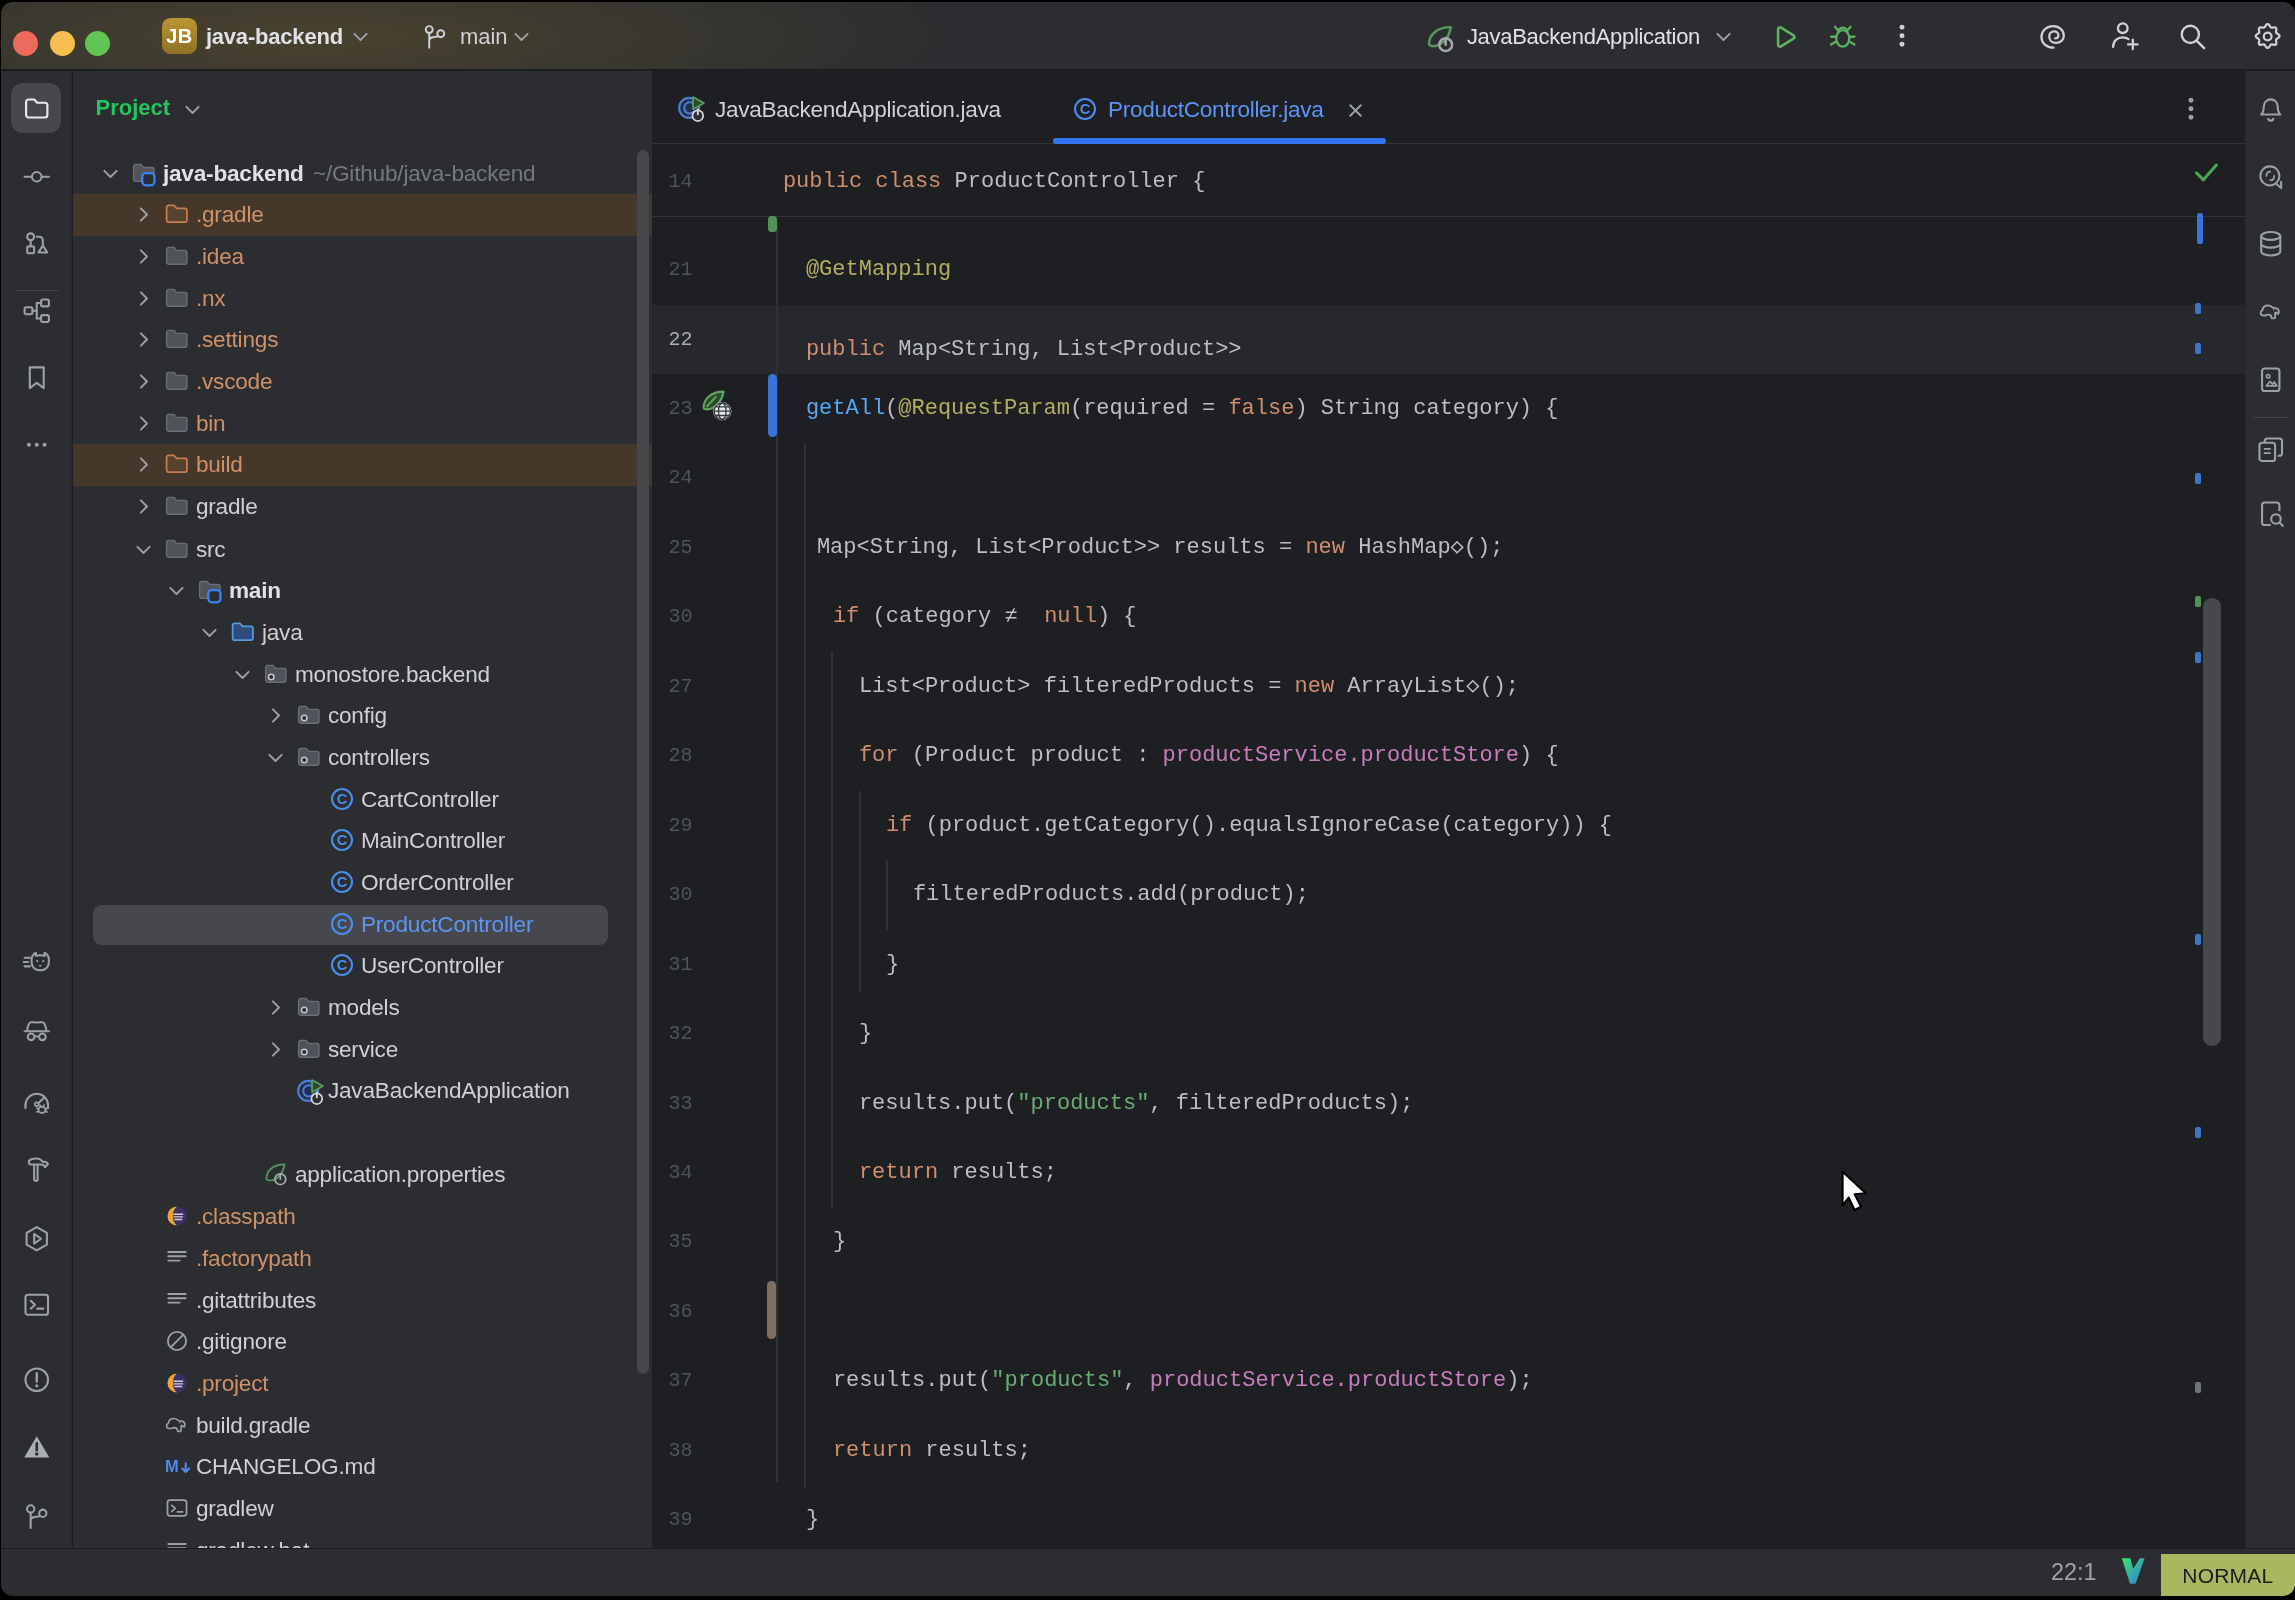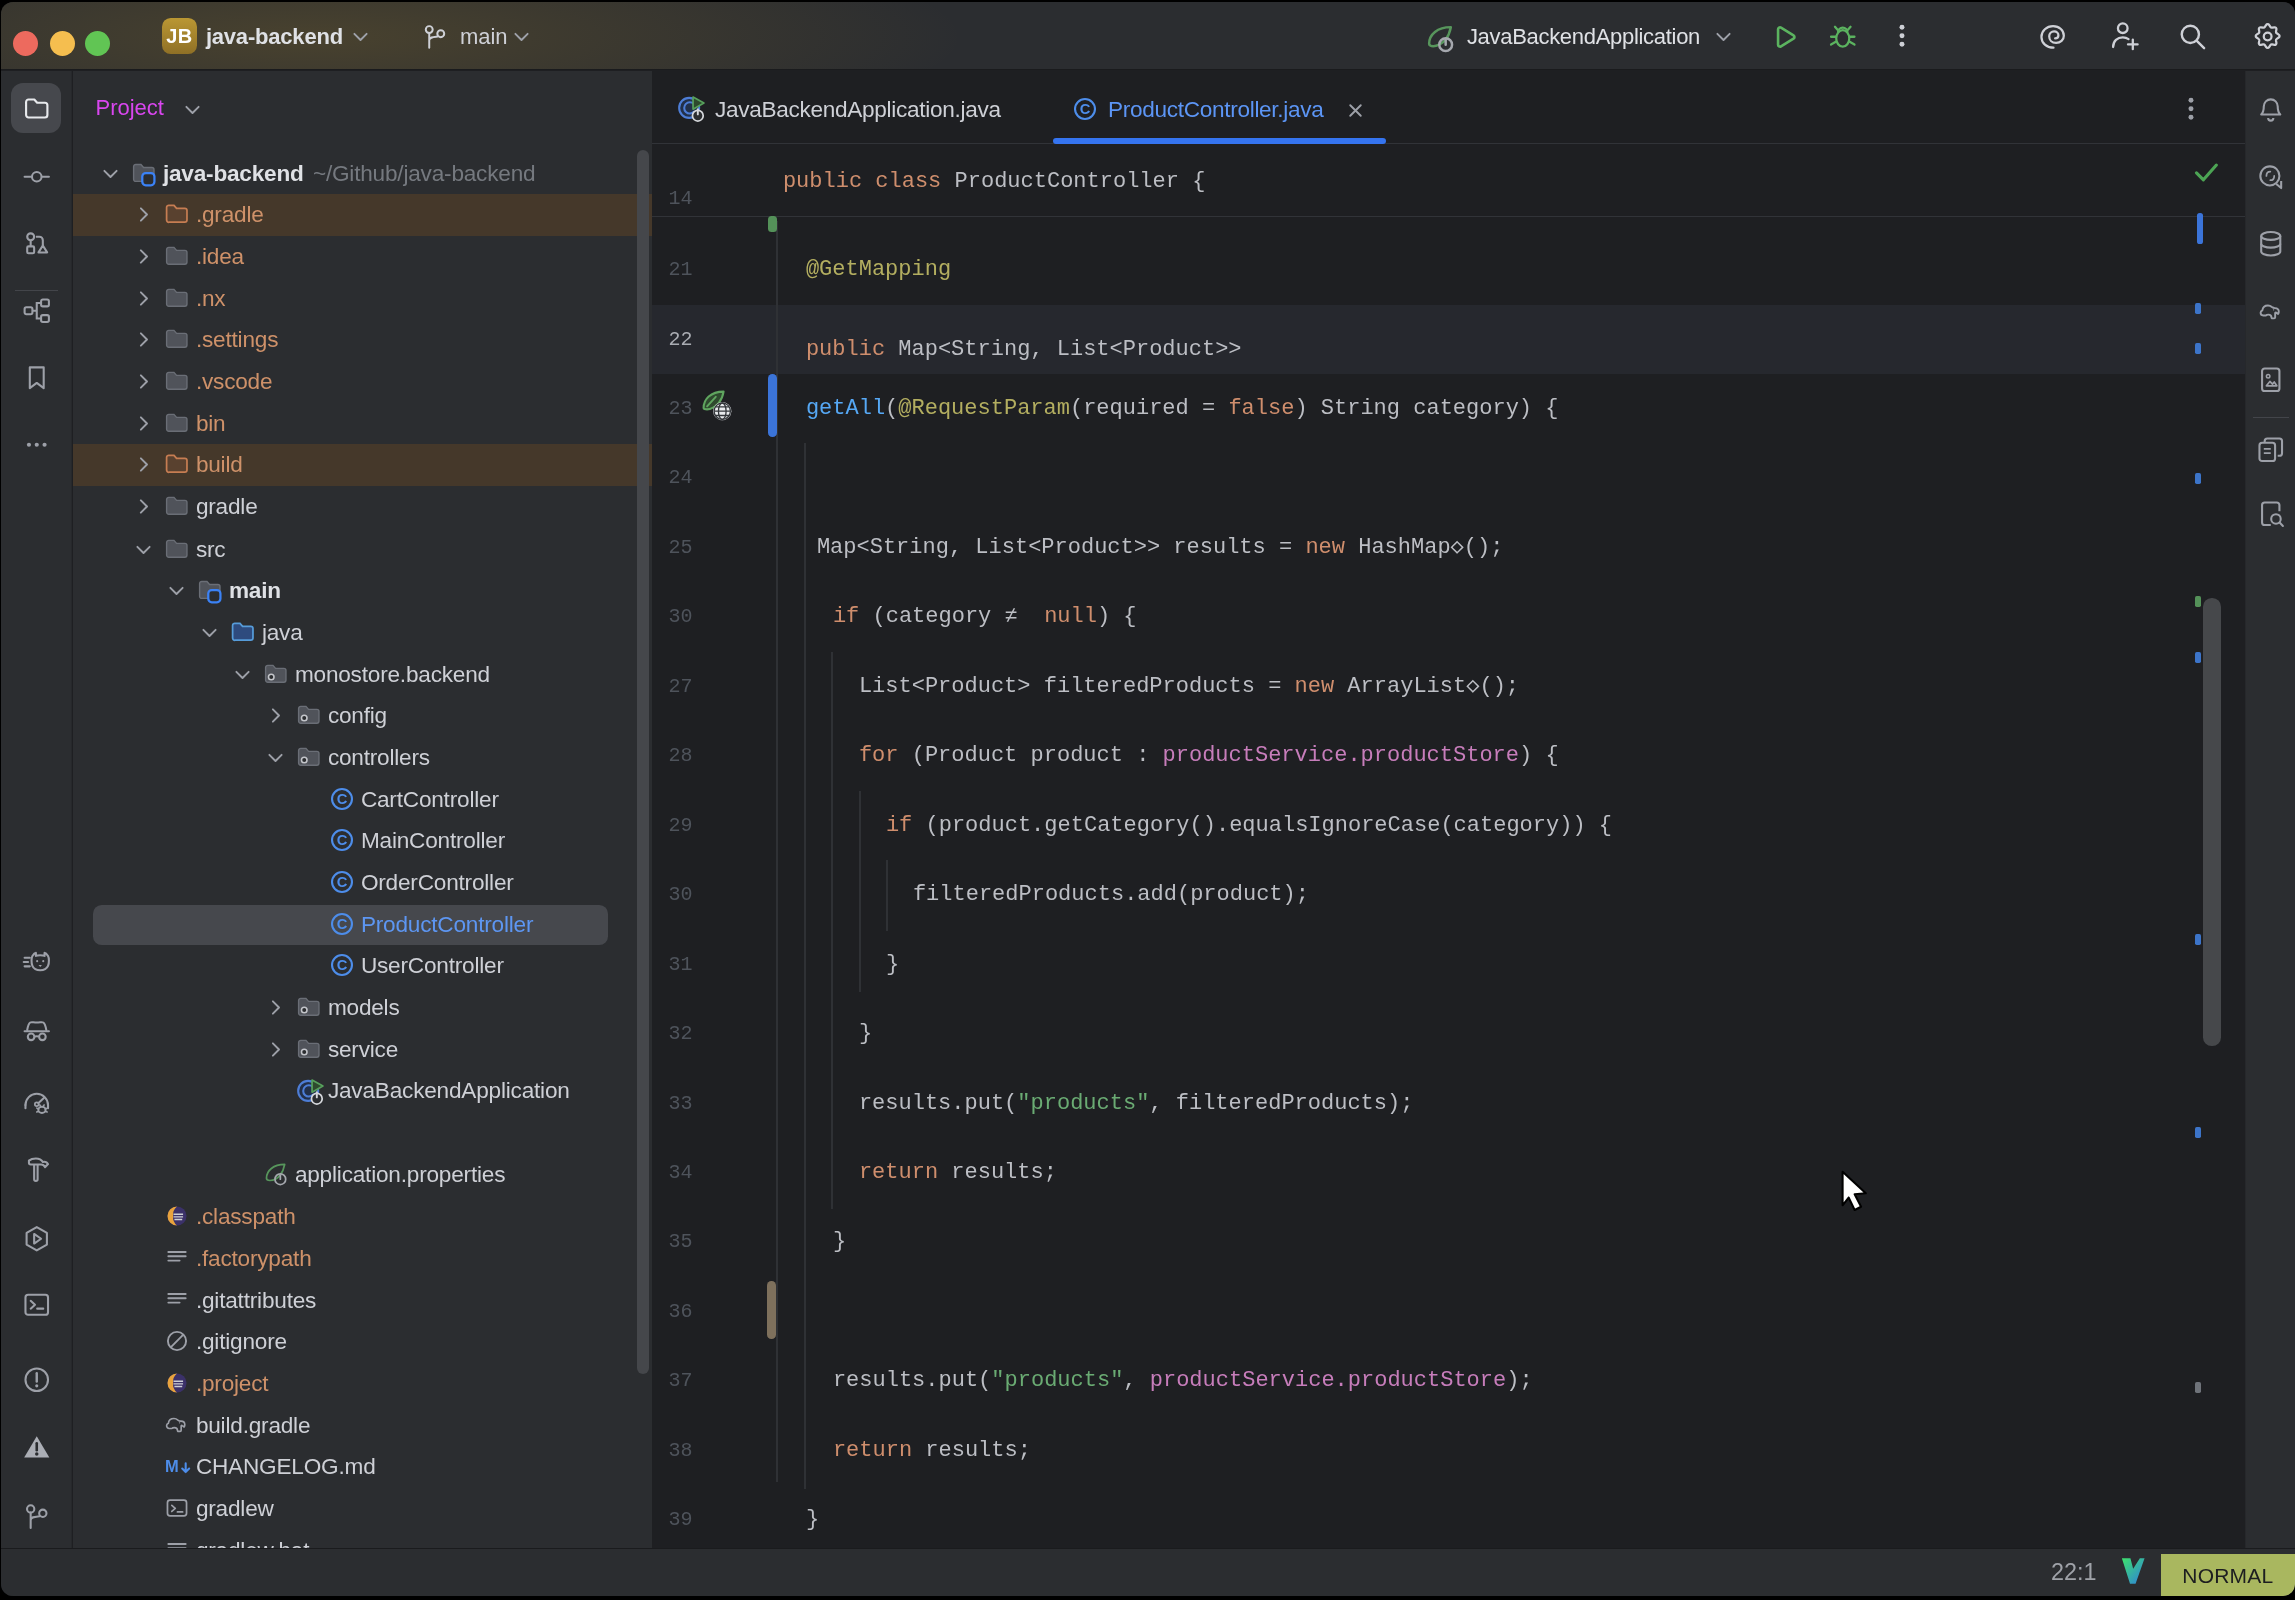--- a/index.html
+++ b/index.html
@@ -210,21 +210,21 @@
       </div>
 <div class="icn" style="left:21px;top:1431px;width:29.5px;height:29.5px">
         <svg width="29.5" height="29.5" viewBox="0 0 34 34" fill="none">
           <circle cx="10" cy="8" r="4.2" stroke="#9DA0A8" stroke-width="2.4"></circle>
           <circle cx="24" cy="13" r="4.2" stroke="#9DA0A8" stroke-width="2.4"></circle>
           <path d="M10 12.2V30M10 21c0-4 5-4 10-4.5" stroke="#9DA0A8" stroke-width="2.4" stroke-linecap="round"></path>
         </svg>
       </div>
 </div>
 <div id="projpanel">
-<div class="abs" style="left:22.6px;top:24px;font-size:22px;font-weight:normal;color:#d946ef">Project</div>
+<div class="abs" style="left:22.6px;top:24px;font-size:22px;font-weight:bold;color:#22c55e">Project</div>
 <div class="icn" style="left:109px;top:28px">
         <svg width="21" height="21" viewBox="0 0 24 24" fill="none">
           <path d="M5 9l7 7 7-7" stroke="#9DA0A8" stroke-width="2.2" stroke-linecap="round" stroke-linejoin="round"></path>
         </svg>
       </div>
 <div class="trow" style="top:82px">
         <div class="icn" style="left:27px;top:10.4px">
           <svg width="21" height="21" viewBox="0 0 24 24" fill="none">
             <path d="M5 9l7 7 7-7" stroke="#9DA0A8" stroke-width="2.2" stroke-linecap="round" stroke-linejoin="round"></path>
           </svg>
@@ -630,21 +630,21 @@
       </div>
 <div class="abs" style="left:401px;top:67px;width:333px;height:6px;border-radius:3px;background:#3574F0"></div>
 <div class="icn" style="left:1533px;top:23.4px">
         <svg width="12" height="29.5" viewBox="0 0 14 34" fill="none">
           <circle cx="7" cy="7" r="2.9" fill="#9DA0A8"></circle>
           <circle cx="7" cy="17" r="2.9" fill="#9DA0A8"></circle>
           <circle cx="7" cy="27" r="2.9" fill="#9DA0A8"></circle>
         </svg>
       </div>
 <div class="abs" style="left:0;top:234px;width:100%;height:69px;background:#26282E"></div>
-<div class="gnum" style="left:-11.3px;top:93px">14</div>
+<div class="gnum" style="left:-11.3px;top:76px">14</div>
 <div class="code" style="left:131px;top:76px"><span style="color:#CF8E6D">public class </span><span style="color:#BCBEC4">ProductController {</span></div>
 <div class="abs" style="left:0;top:145px;width:100%;height:1.7px;background:#313338"></div>
 <div class="gnum" style="left:-11.3px;top:164px;color:#4E535B">21</div>
 <div class="gnum" style="left:-11.3px;top:234px;color:#A9ACB2">22</div>
 <div class="gnum" style="left:-11.3px;top:303px;color:#4E535B">23</div>
 <div class="gnum" style="left:-11.3px;top:372px;color:#4E535B">24</div>
 <div class="gnum" style="left:-11.3px;top:442px;color:#4E535B">25</div>
 <div class="gnum" style="left:-11.3px;top:511px;color:#4E535B">30</div>
 <div class="gnum" style="left:-11.3px;top:581px;color:#4E535B">27</div>
 <div class="gnum" style="left:-11.3px;top:650px;color:#4E535B">28</div>

